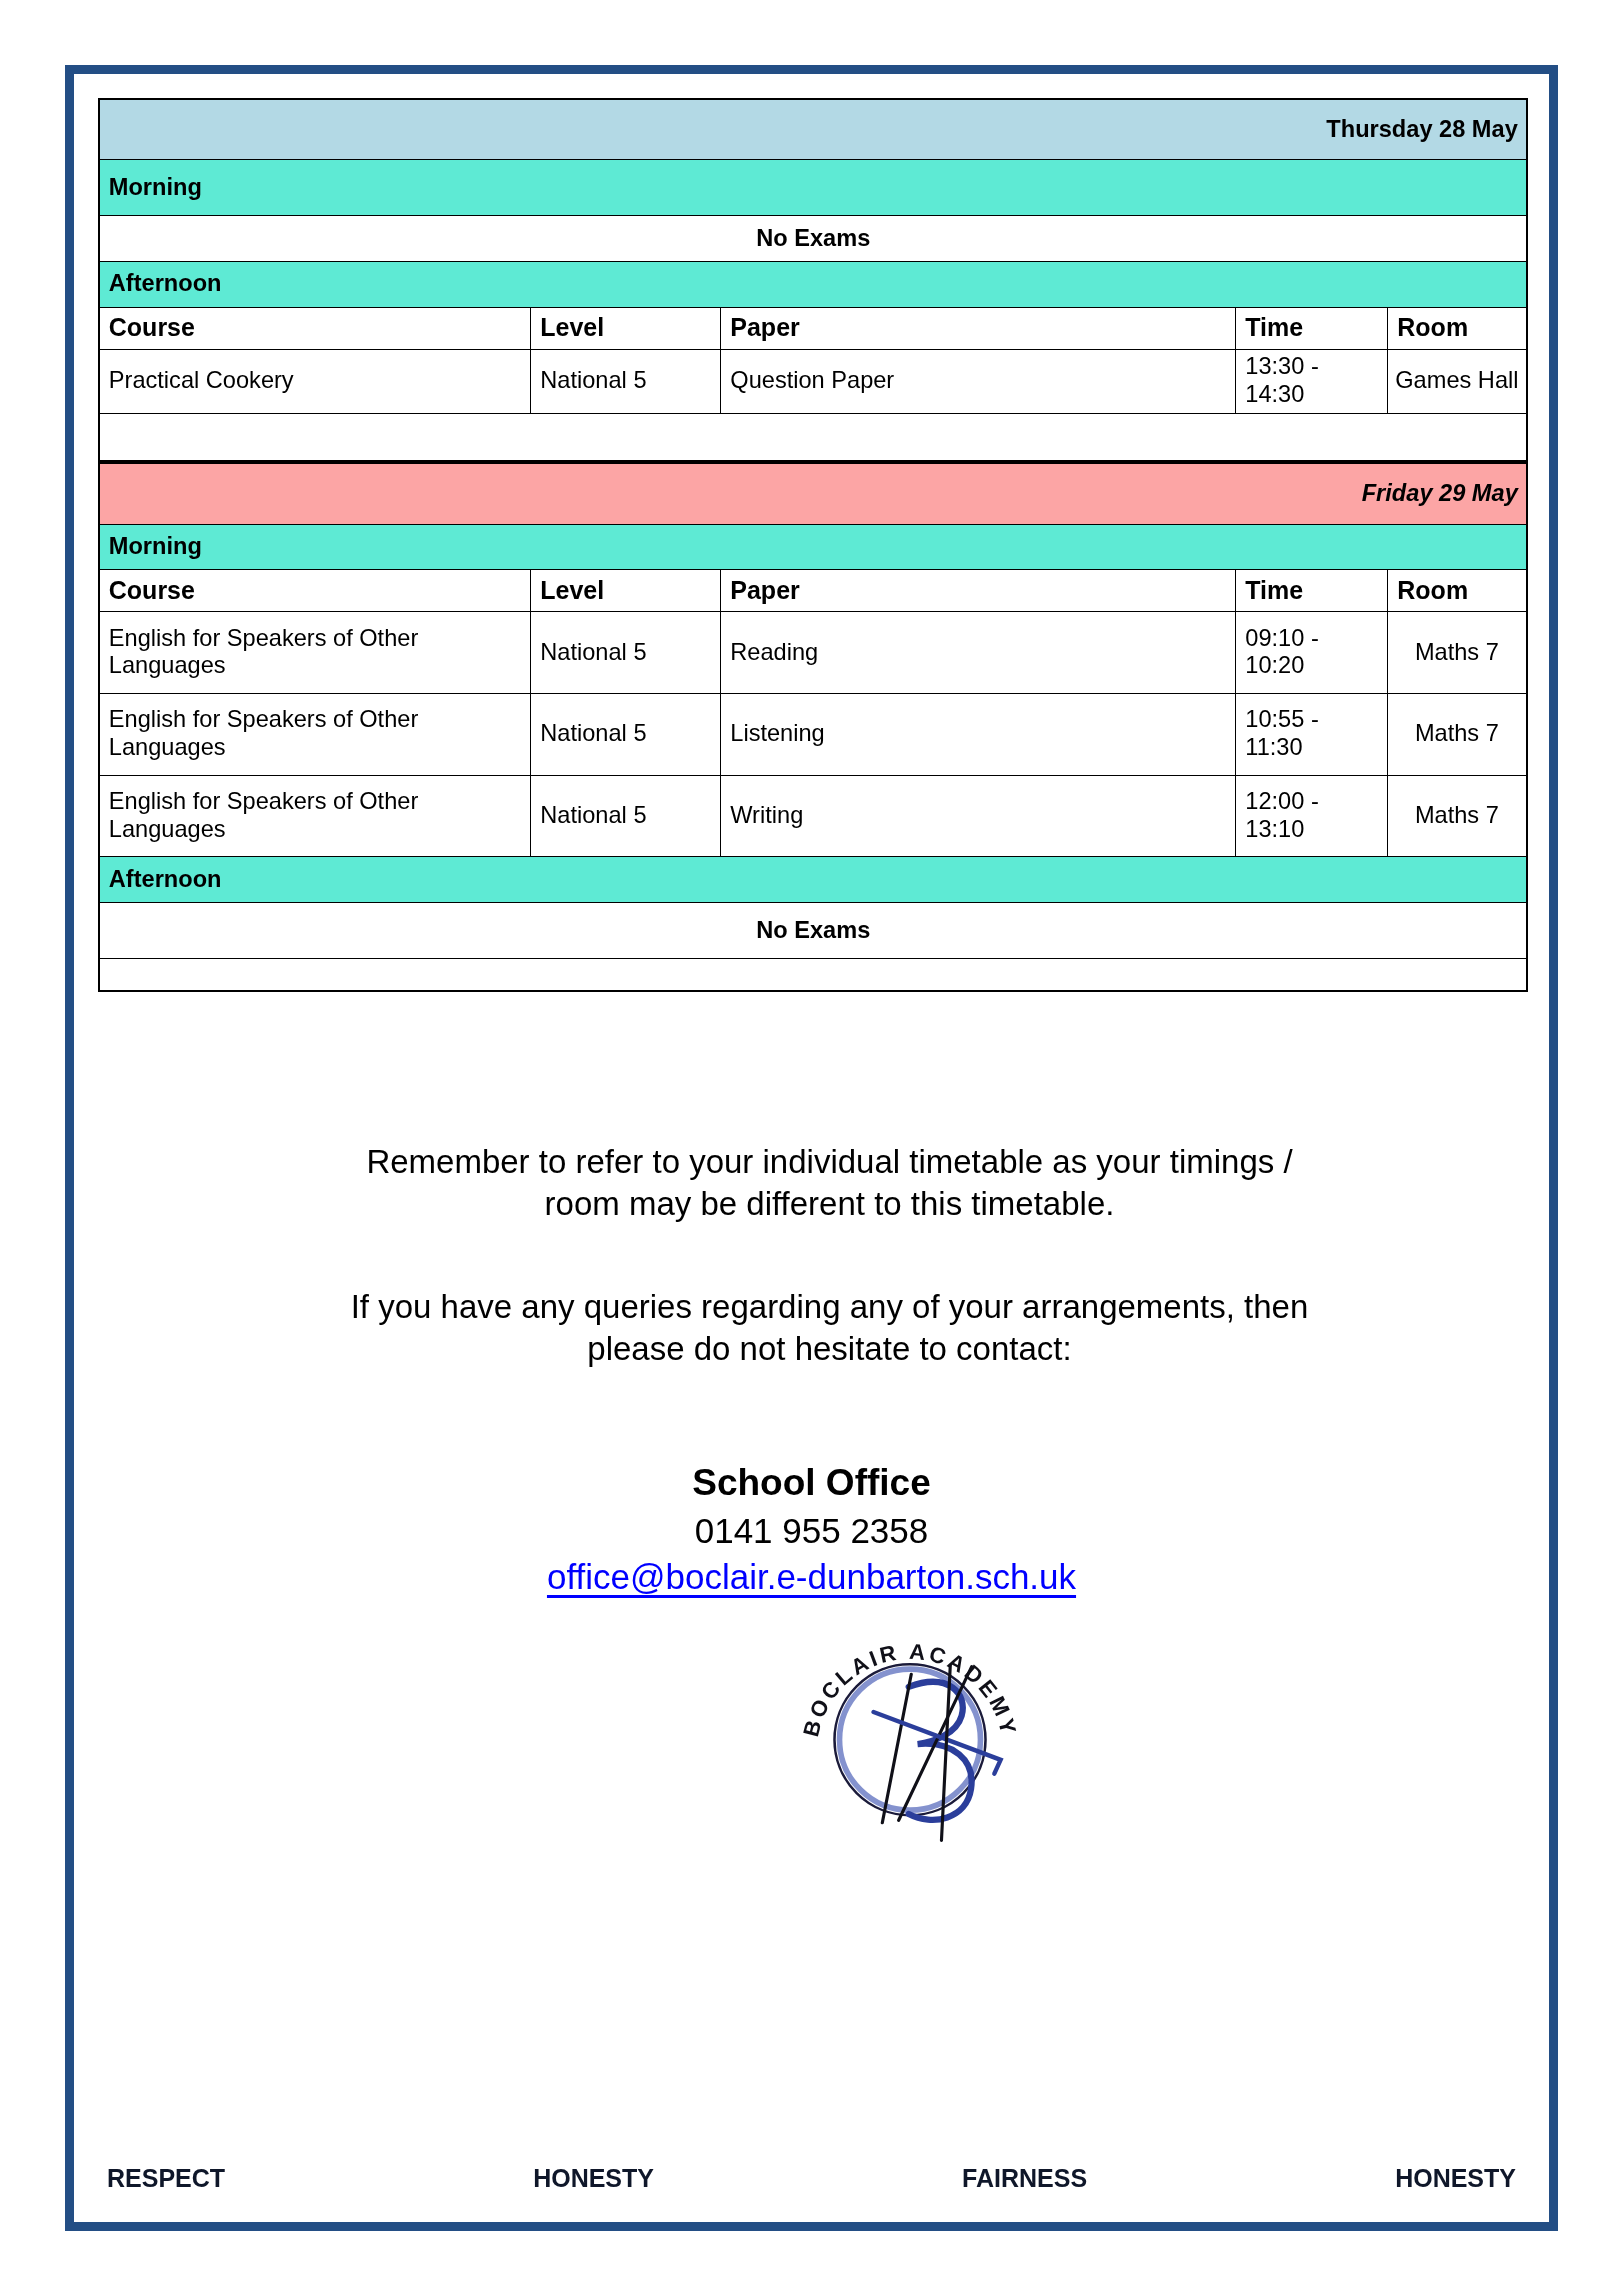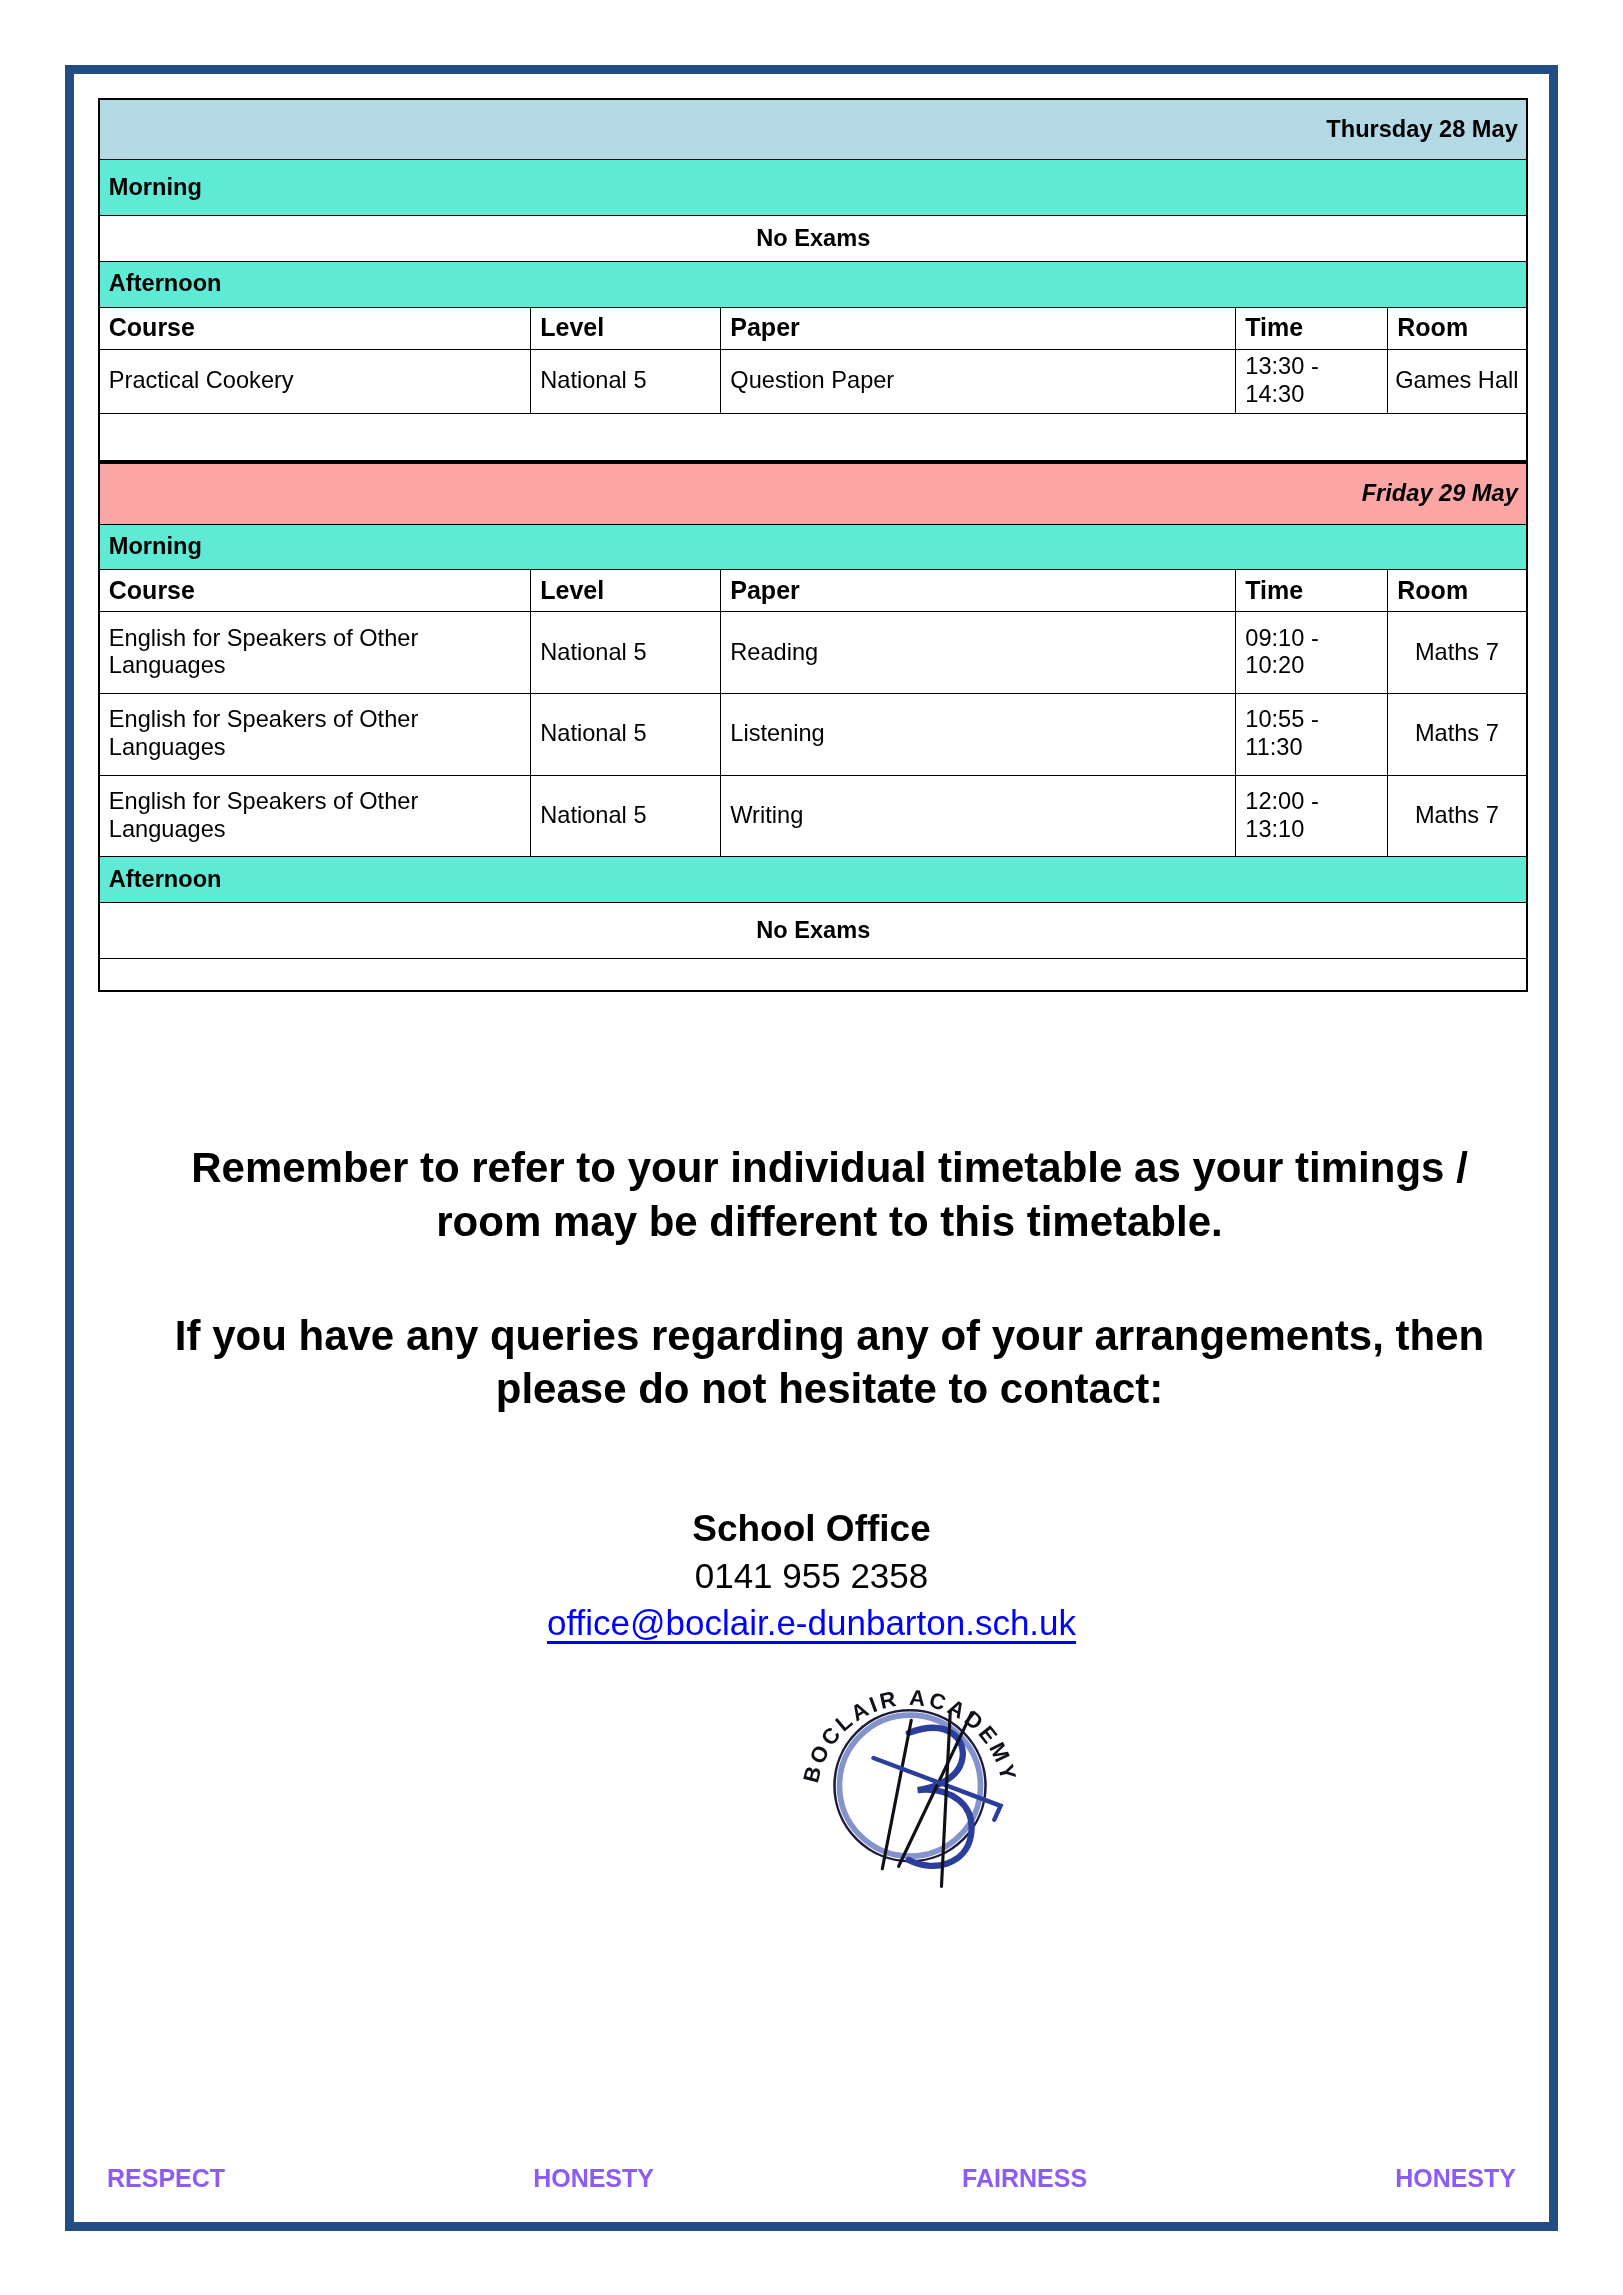--- a/index.html
+++ b/index.html
@@ -34,39 +34,39 @@
   td.noexams.tall{height:47px;}
   tr.cols td{font-weight:bold;font-size:25px;height:33px;}
   tr.data td{height:52px;}
   tr.data.tall td{height:73px;}
   tr.data td.room{text-align:center;padding:3.9px 3.9px;}
   tr.spacer td{height:38px;}
   tr.spacer.thin td{height:23.6px;}
   
   .center-txt{text-align:center;}
   .note{
-    margin-top:149px;font-weight:bold;font-size:42px;line-height:1.27;padding-left:36px;
+    margin-top:149px;font-weight:normal;font-size:33px;line-height:1.27;padding-left:36px;
   }
   .note.second{margin-top:61px;}
   .contact{margin-top:77px;font-size:35px;line-height:1.32;}
   .contact.c2{margin-top:63px;}
   .contact.c3{margin-top:89px;}
   .contact .cname{font-weight:bold;font-size:37px;}
   .contact a{
     color:#0000FF;text-decoration:underline;
     text-decoration-thickness:3.3px;text-underline-offset:5.9px;
   }
   
   .logo-wrap{margin-top:22px;display:flex;justify-content:center;}
   .logo-wrap svg{transform:translateX(98px);}
   
   .values-footer{
     position:absolute;left:33px;right:33px;bottom:29px;
     display:flex;justify-content:space-between;
-    color:#8b5cf6;font-weight:bold;font-size:25px;
+    color:#0f172a;font-weight:bold;font-size:25px;
   }
 </style>
 </head>
 <body>
 
 <div class="page-frame">
 
   <table class="tt t1">
     <colgroup>
         <col style="width:432px">

